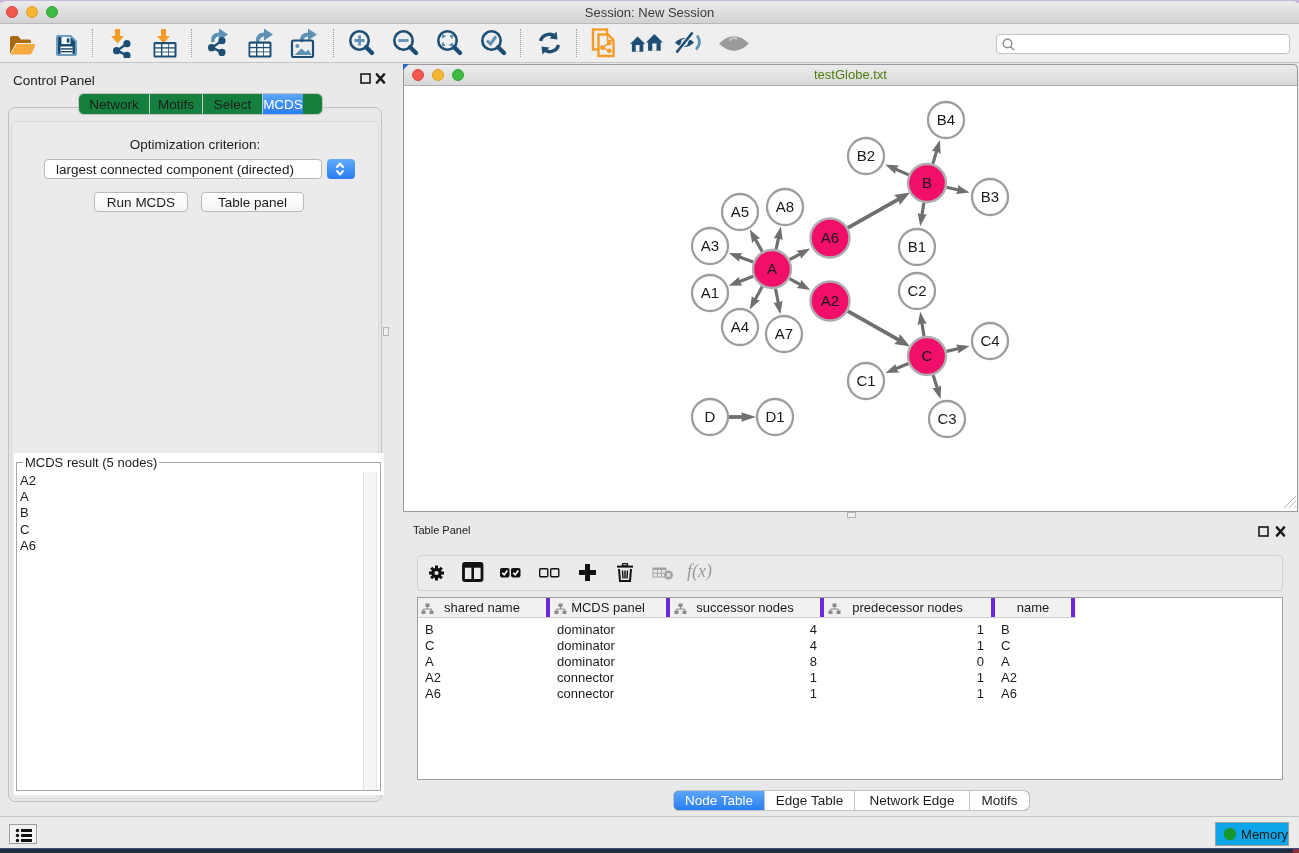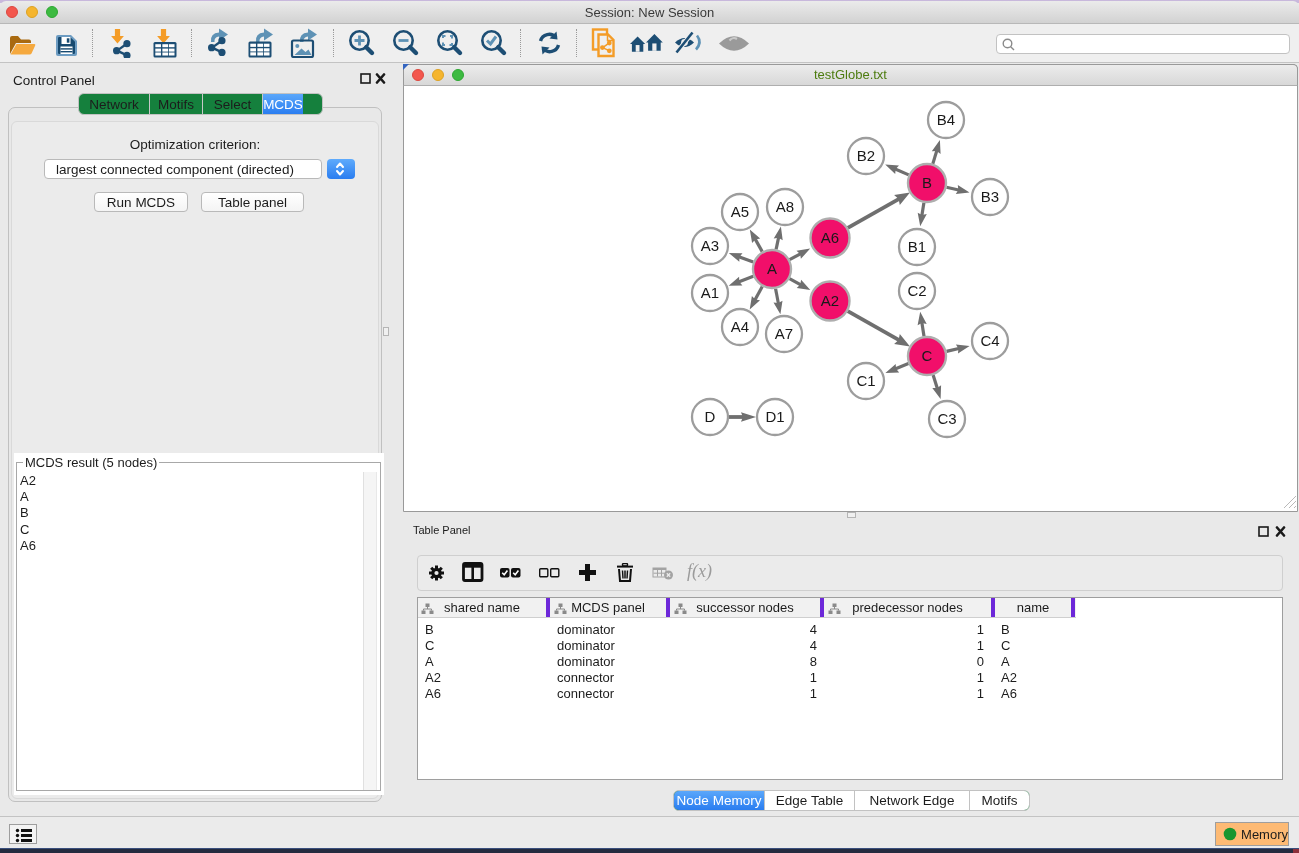--- a/index.html
+++ b/index.html
@@ -53,21 +53,21 @@
 .trow{position:absolute;font-size:13px;height:16px}
 .tnum{text-align:right}
 
 #bottabs{left:673px;top:790px;width:357px;height:21px}
 #bottabs .tab{border-right:1px solid #c2c2c2;height:100%;display:flex;align-items:center;justify-content:center;font-size:13.5px;background:#fff}
 #bottabs .tab:last-child{border-right:none}
 #bottabs .tab.tabsel,#cptabs .tab.tabsel{background:linear-gradient(#5aa7fb,#2a7df0);color:#fff}
 
 #statusbar{left:0;top:816px;width:1299px;height:32px;background:#ebebeb;border-top:1px solid #c3c3c3}
 #listbtn{left:9px;top:824px;width:28px;height:20px;background:#f3f3f3;border:1px solid #9e9e9e}
-#membtn{left:1215px;top:822px;width:74px;height:24px;background:#fdba74;border:1px solid #9e9e9e;display:flex;align-items:center;font-size:13px}
+#membtn{left:1215px;top:822px;width:74px;height:24px;background:#0ea5e9;border:1px solid #9e9e9e;display:flex;align-items:center;font-size:13px}
 #desktop{left:0;top:848px;width:1299px;height:5px;background:#232b3f;border-top:1px solid #3a4f7d}
 .icon{position:absolute}
 </style></head>
 <body>
 <div class="abs" id="toplav"></div>
 <div class="abs" id="titlebar">
     <div class="abs tl t1"></div>
     <div class="abs tl t2"></div>
     <div class="abs tl t3"></div>
   </div>
@@ -453,21 +453,21 @@
 <div class="abs trow" style="left:557px;top:670px">connector</div>
 <div class="abs trow tnum" style="left:700px;top:670px;width:117px">1</div>
 <div class="abs trow tnum" style="left:860px;top:670px;width:124px">1</div>
 <div class="abs trow" style="left:1001px;top:670px">A2</div>
 <div class="abs trow" style="left:425px;top:686px">A6</div>
 <div class="abs trow" style="left:557px;top:686px">connector</div>
 <div class="abs trow tnum" style="left:700px;top:686px;width:117px">1</div>
 <div class="abs trow tnum" style="left:860px;top:686px;width:124px">1</div>
 <div class="abs trow" style="left:1001px;top:686px">A6</div>
 <div class="abs tabgrp" id="bottabs">
-    <div class="tab tabsel" style="width:91px">Node Memory</div>
+    <div class="tab tabsel" style="width:91px">Node Table</div>
     <div class="tab" style="width:90px">Edge Table</div>
     <div class="tab" style="width:115px">Network Edge</div>
     <div class="tab" style="width:59px">Motifs</div>
   </div>
 <div class="abs" id="statusbar"></div>
 <div class="abs" id="listbtn">
     <svg width="26" height="18" style="position:absolute;left:5px;top:2px">
       <circle cx="2.5" cy="3.5" r="1.7" fill="#111"></circle>
       <rect x="6" y="2" width="11" height="3" fill="#111"></rect>
       <circle cx="2.5" cy="8.5" r="1.7" fill="#111"></circle>

